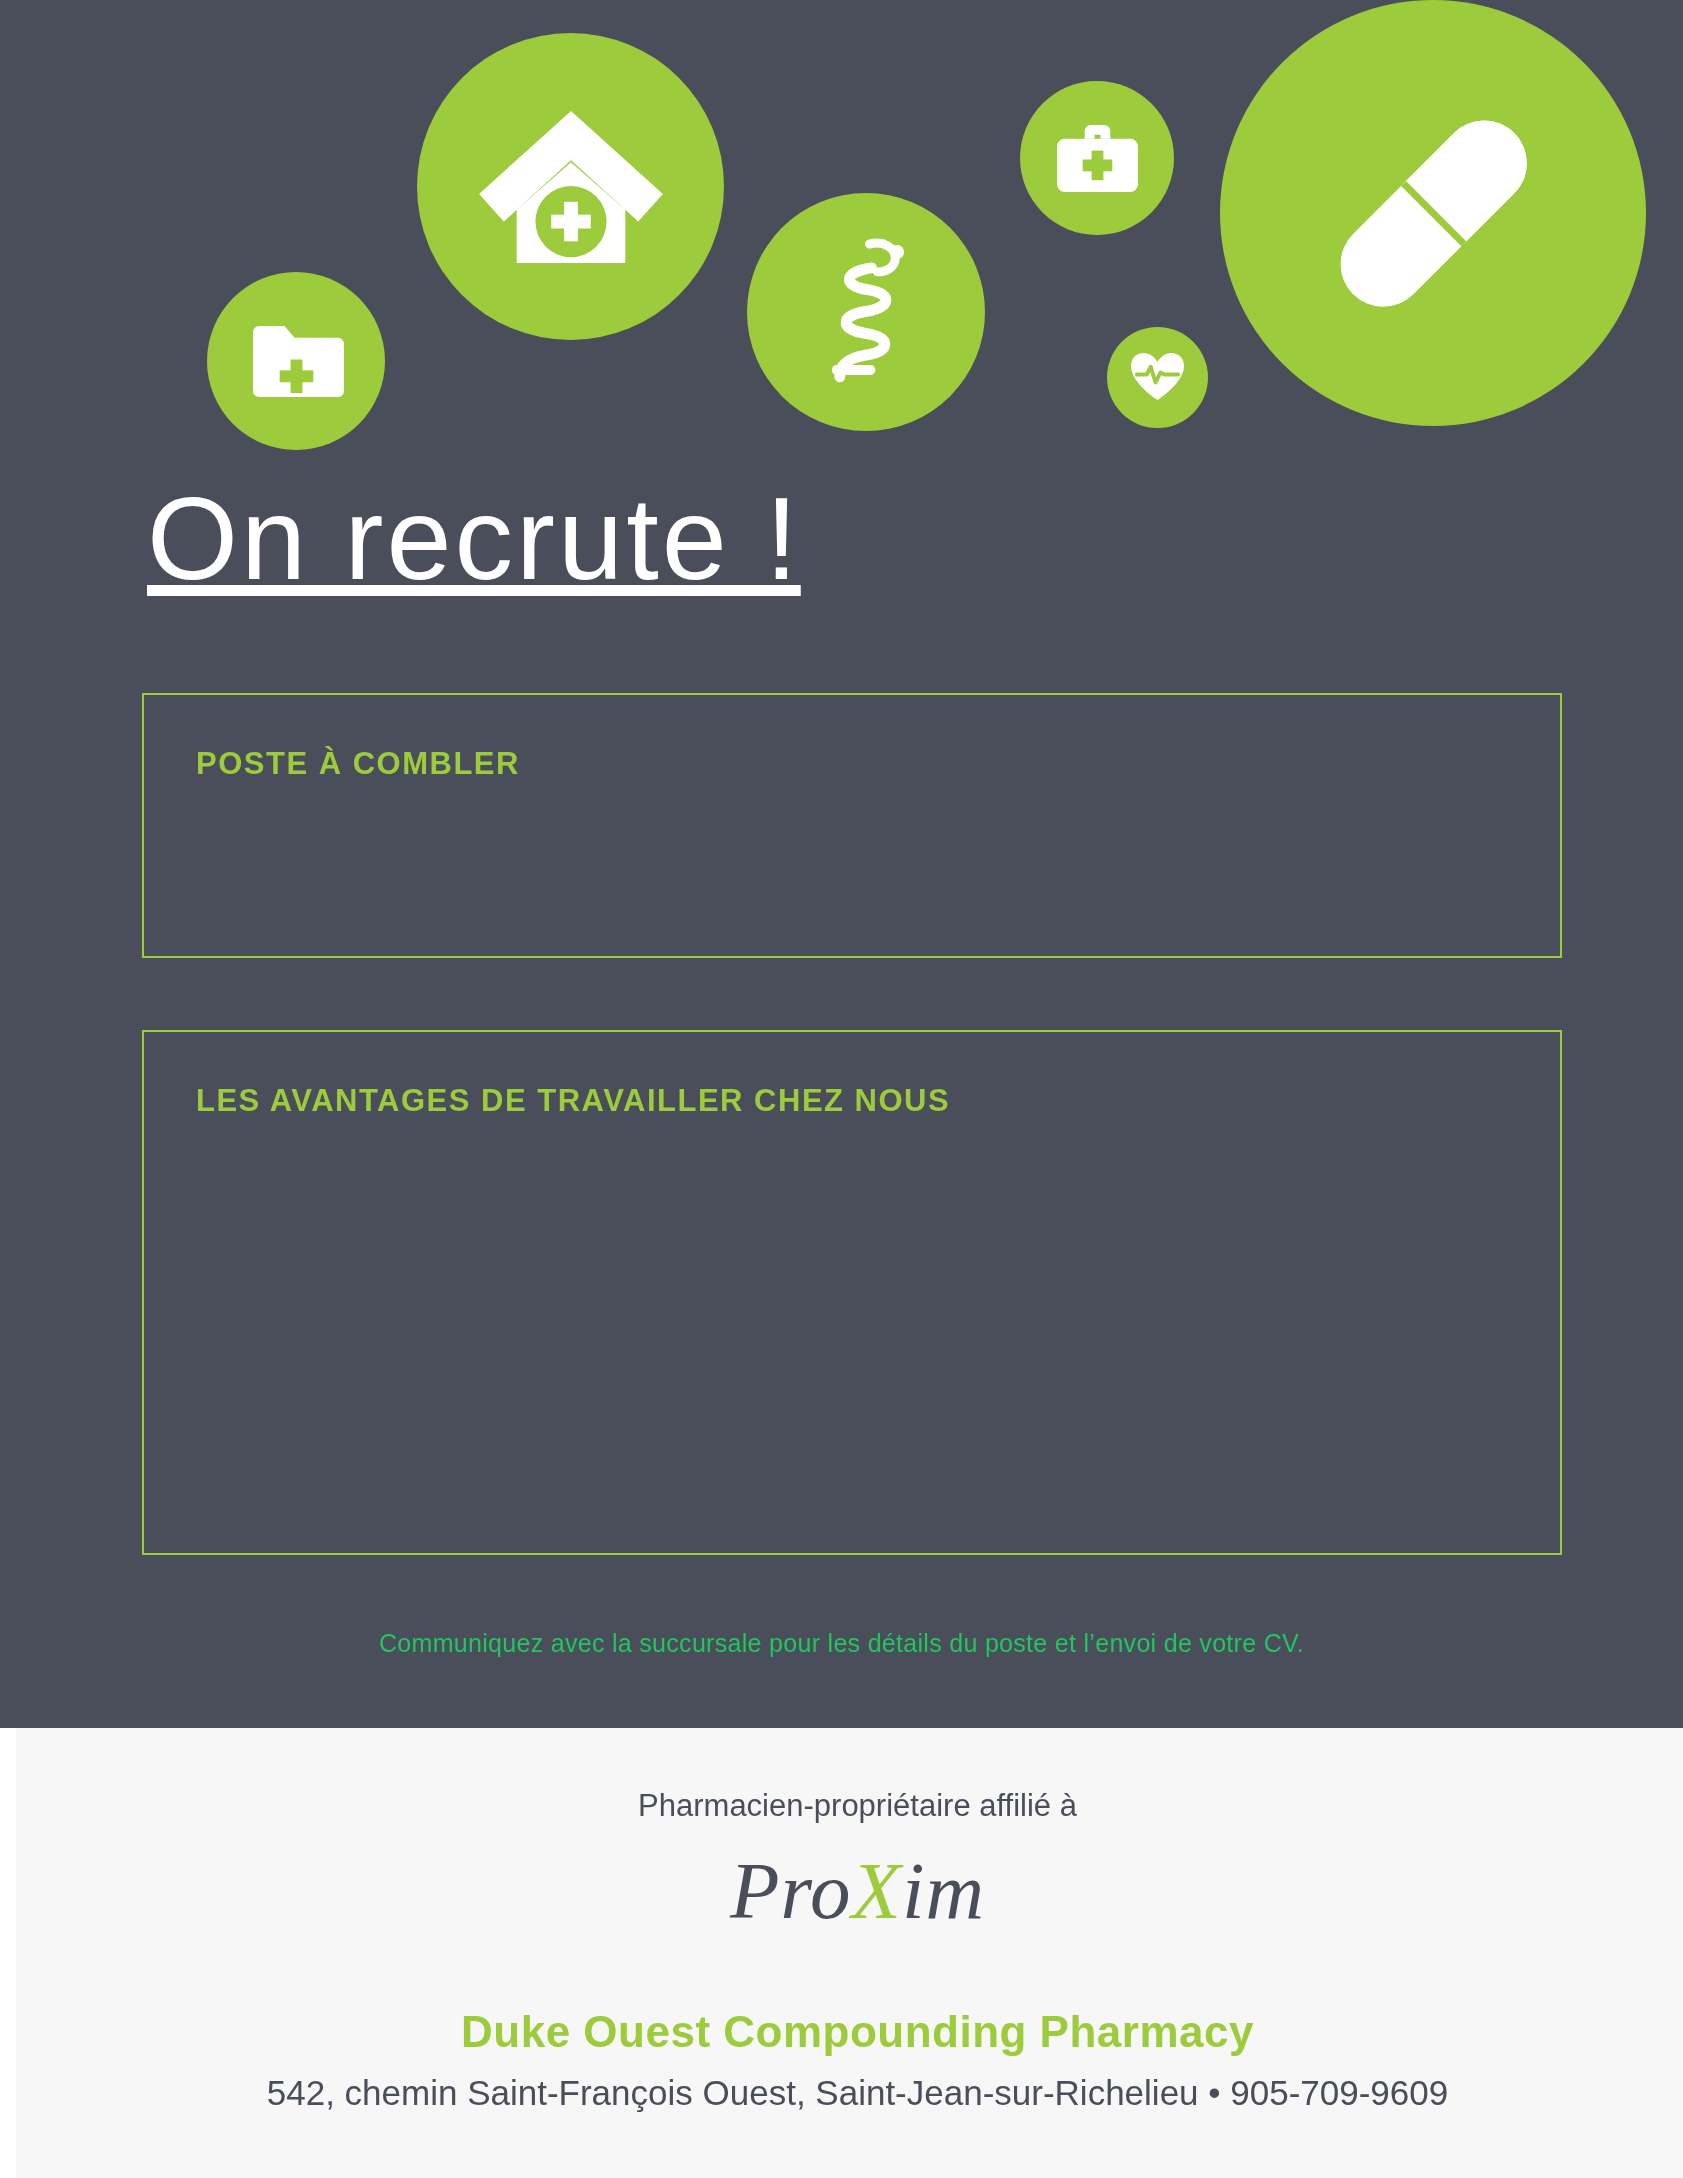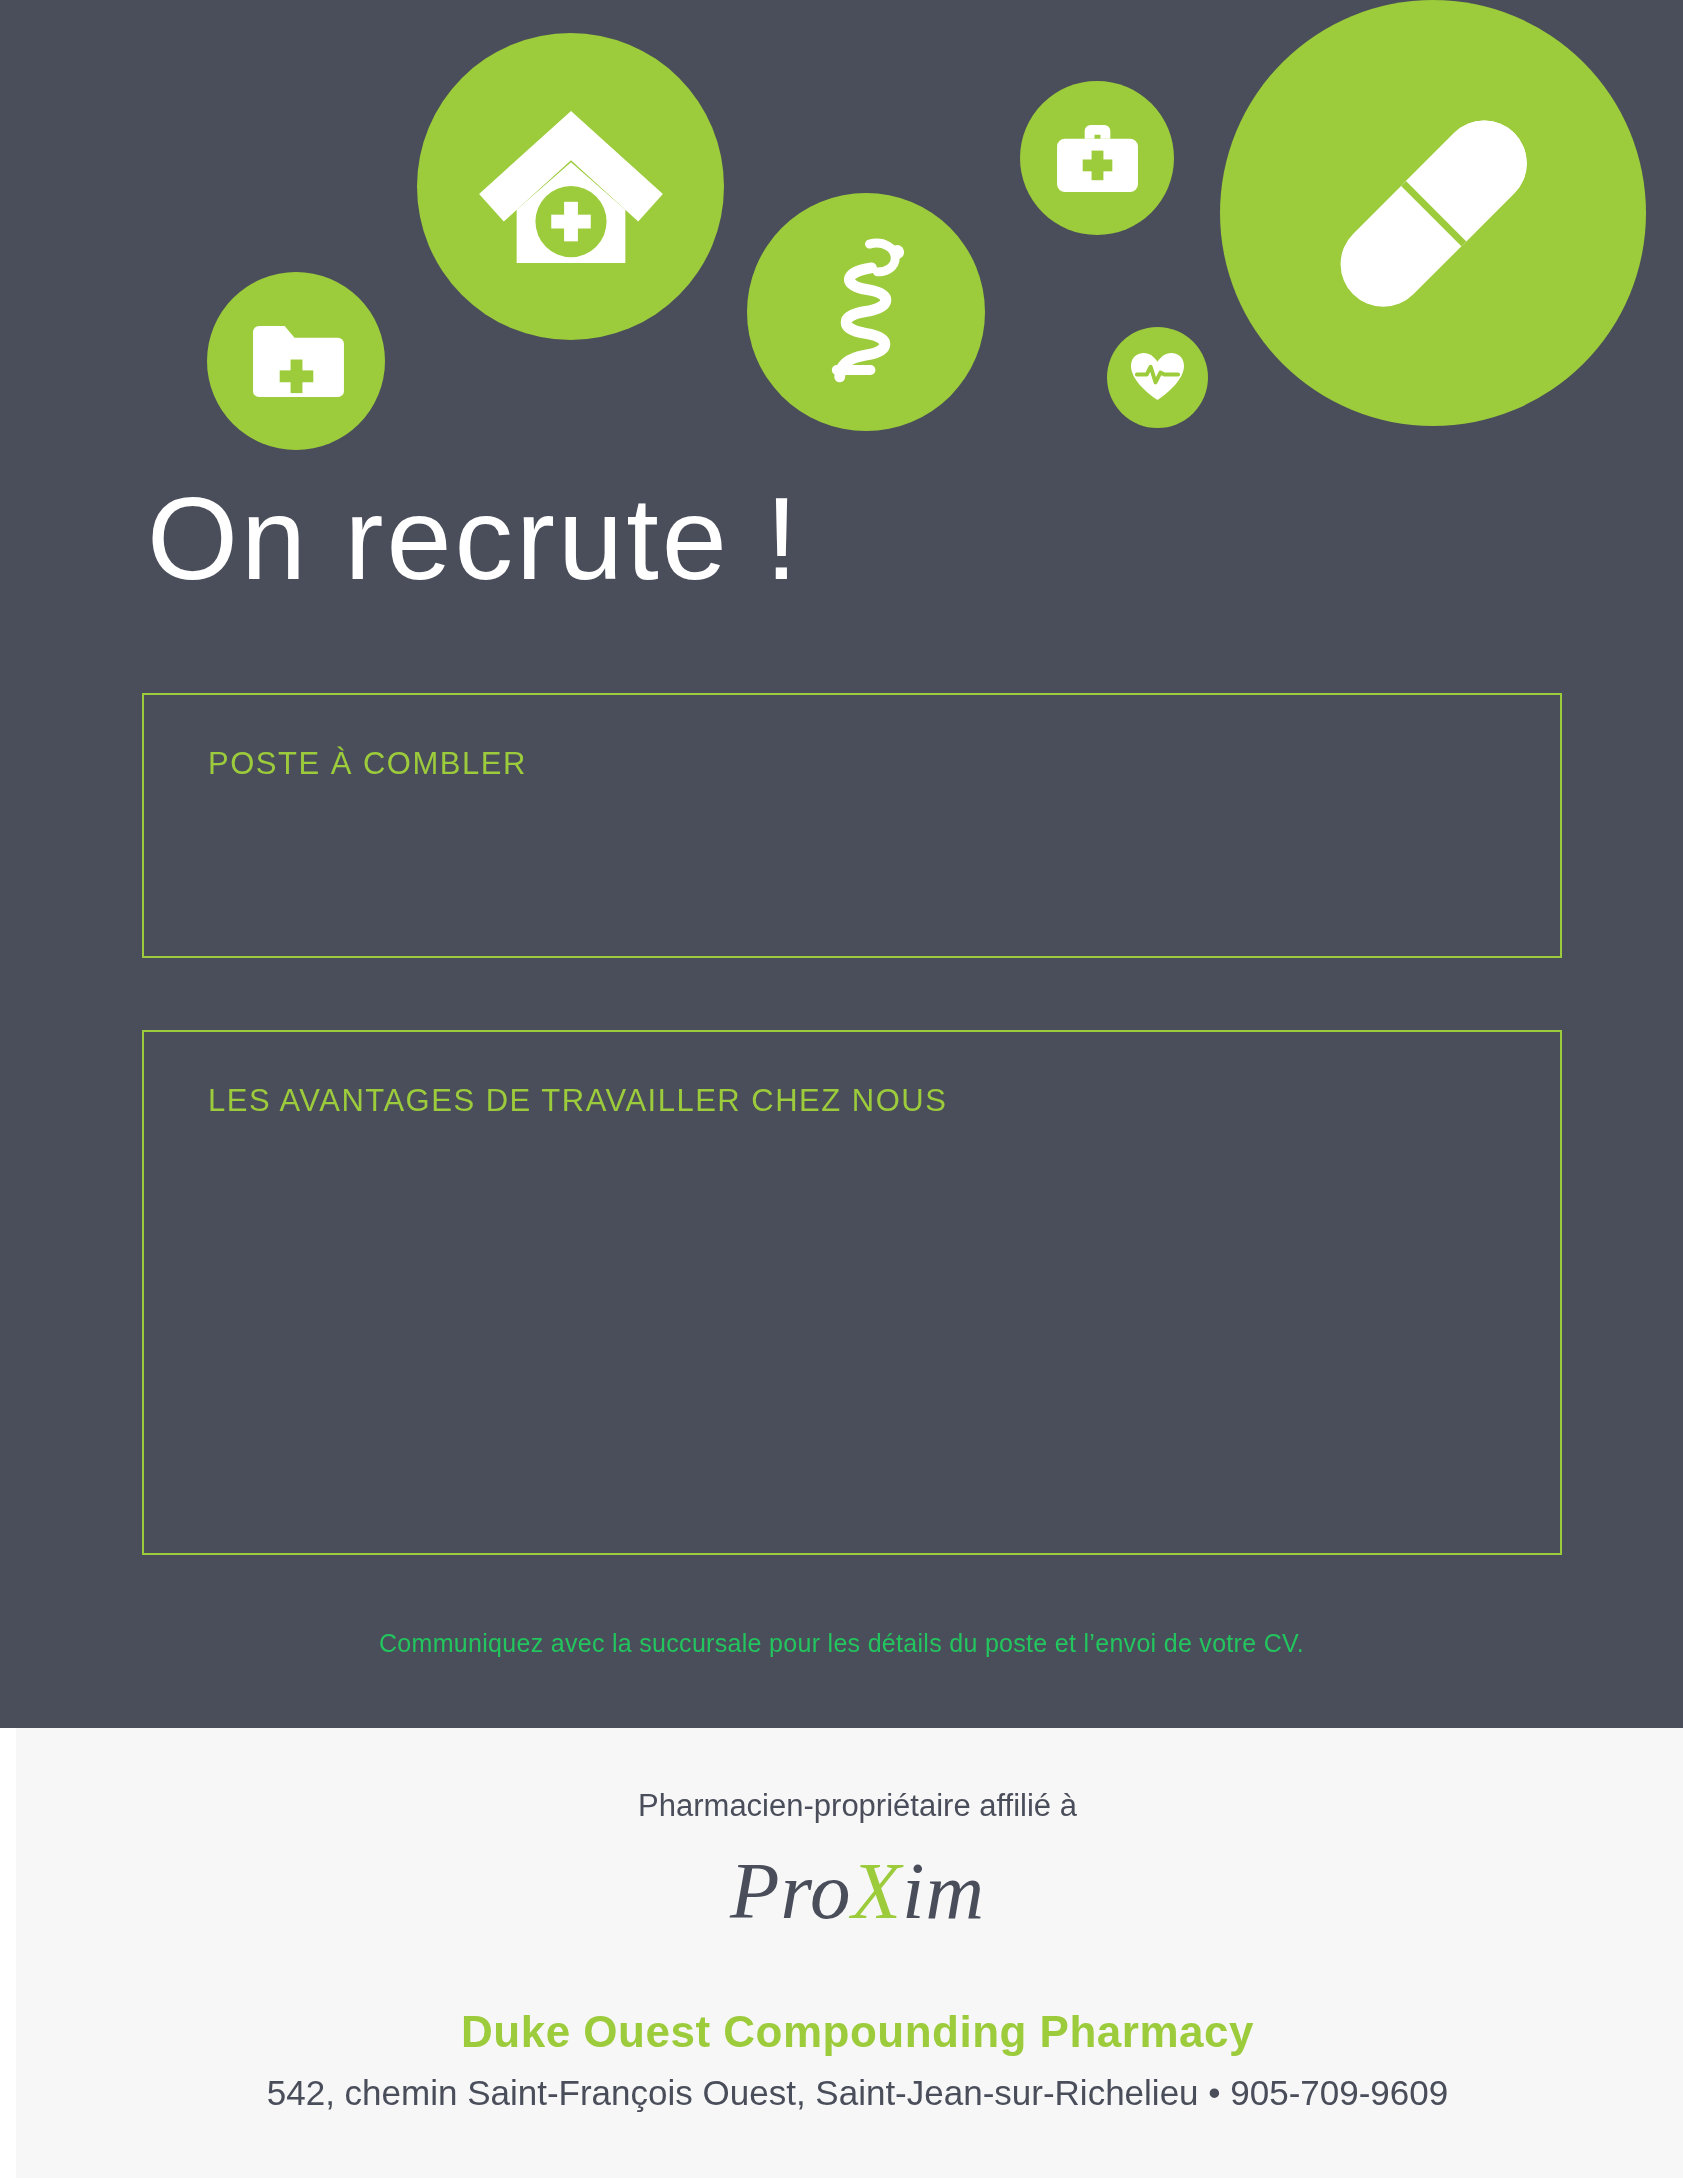--- a/index.html
+++ b/index.html
@@ -54,34 +54,35 @@
   .headline {
     position: absolute;
     left: 147px;
     top: 475px;
     font-size: 117px;
     font-weight: 400;
     color: #ffffff;
     letter-spacing: 3px;
     line-height: 1.1;
     white-space: nowrap;
+    text-decoration: underline;
   }
 
   
   .box {
     position: absolute;
     border: 2px solid #9ccb3b;
     box-sizing: border-box;
   }
   .box-title {
     position: absolute;
-    left: 64px;
+    left: 52px;
     top: 51px;
     font-size: 31px;
-    font-weight: 400;
+    font-weight: 700;
     letter-spacing: 1.5px;
     color: #9ccb3b;
     text-transform: uppercase;
     white-space: nowrap;
   }
   .box-body {
     position: absolute;
     left: 52px;
     right: 40px;
     top: 109px;

